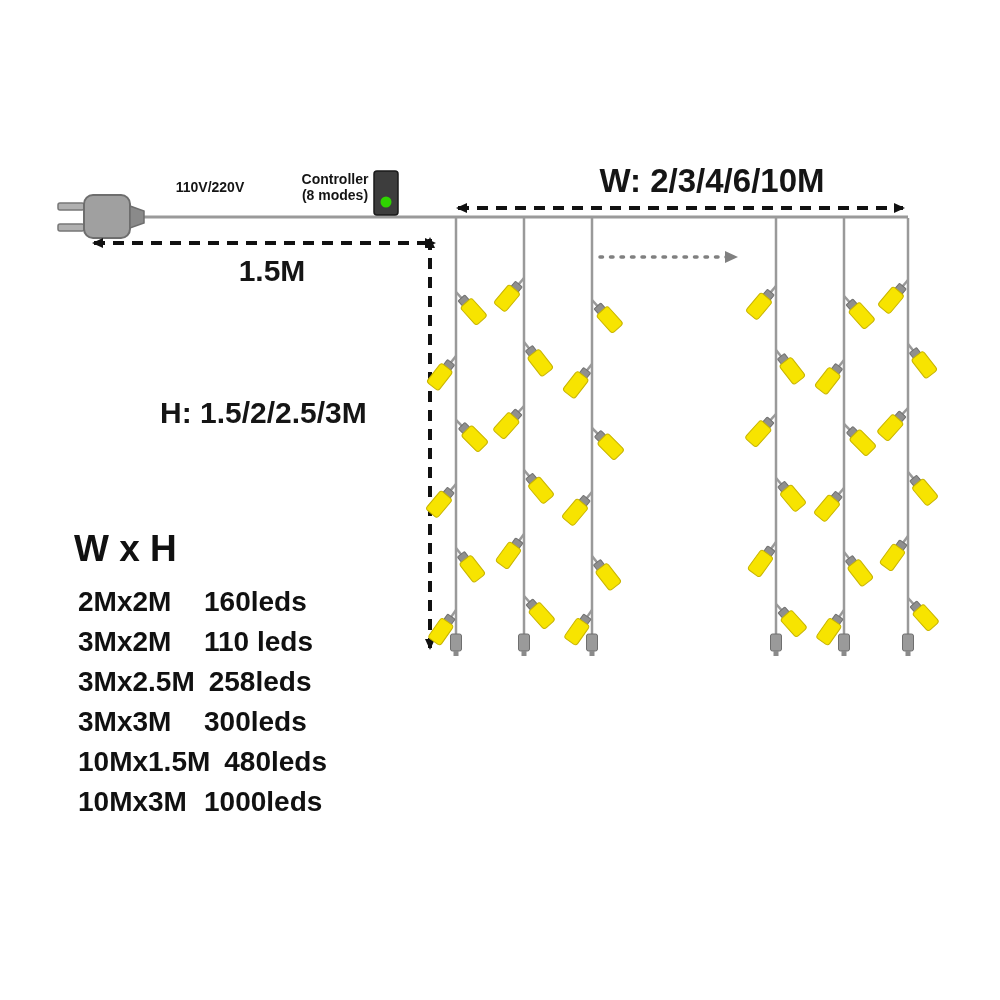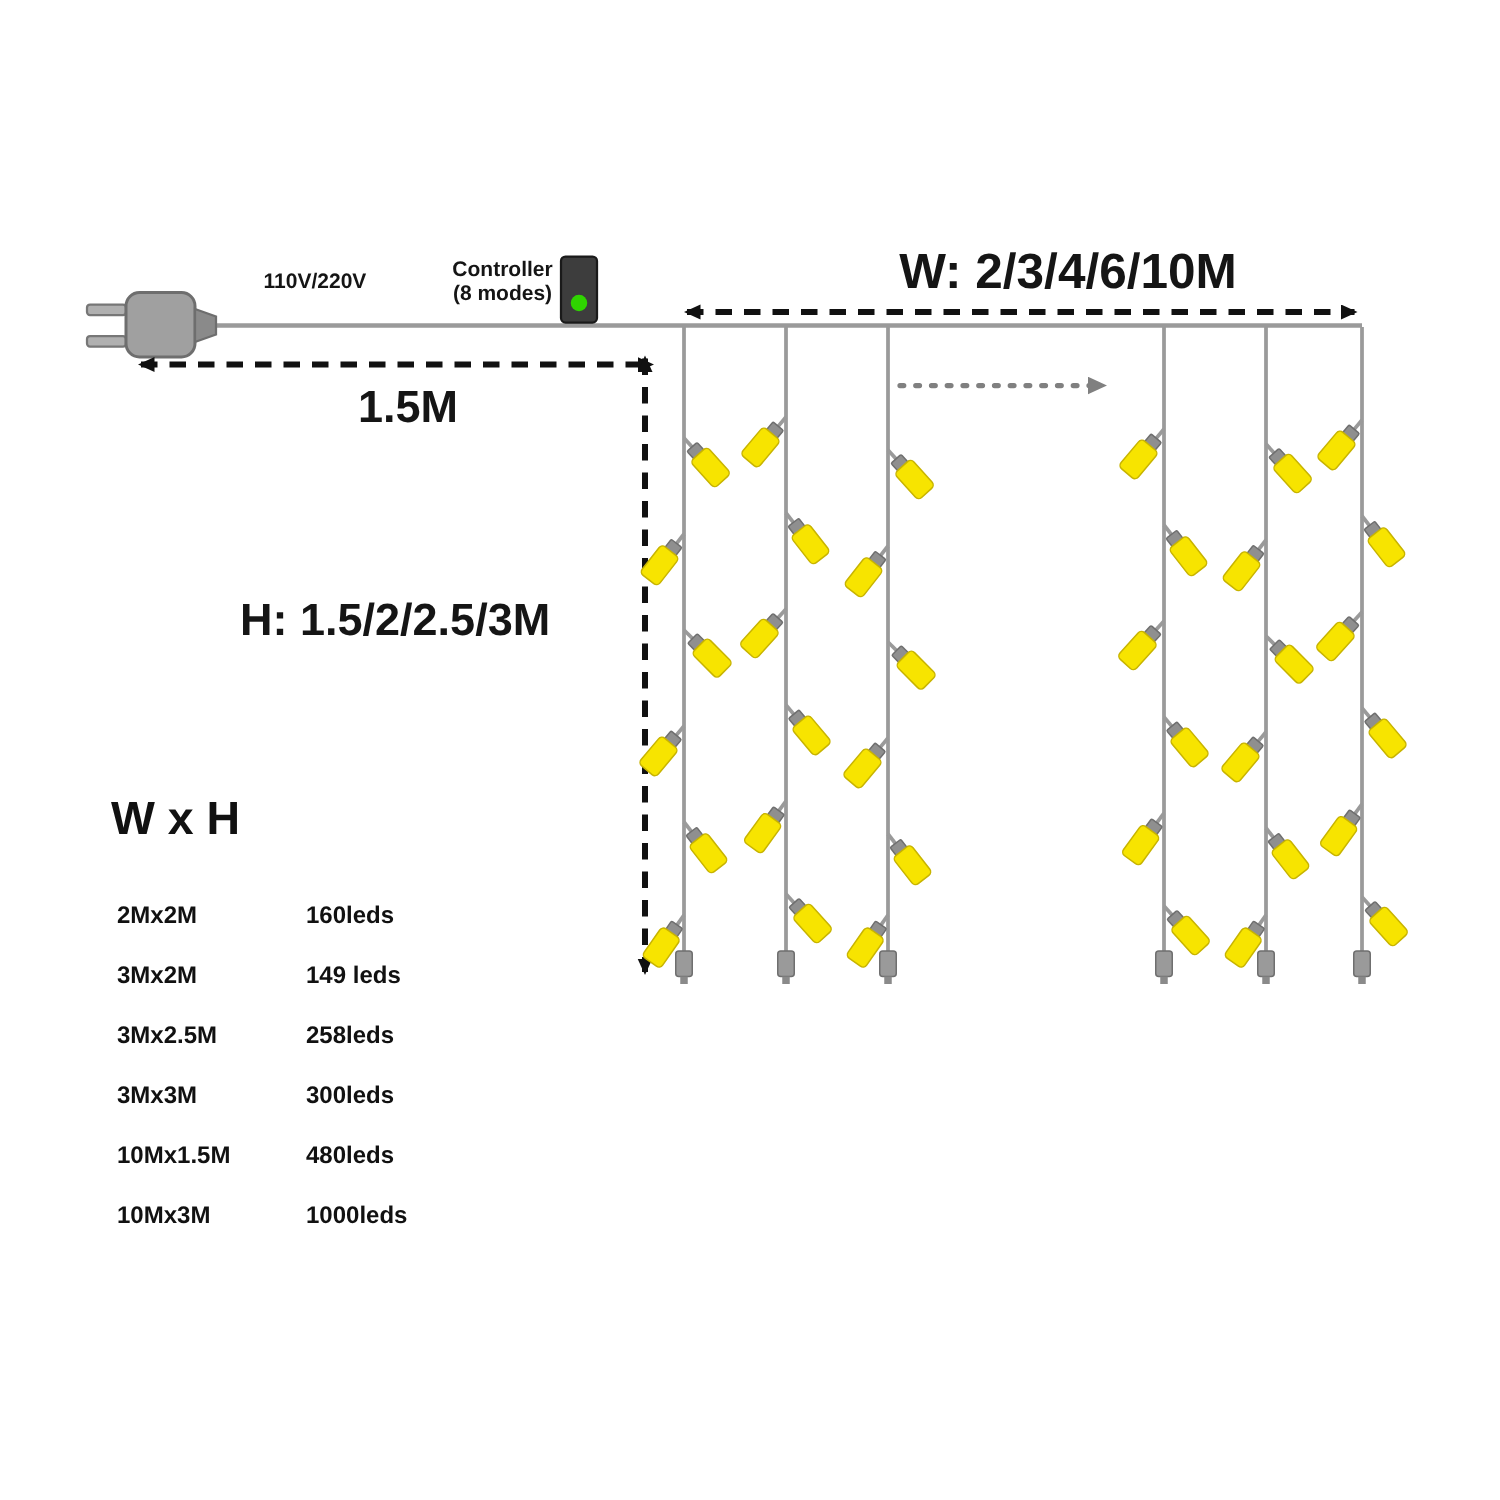--- a/index.html
+++ b/index.html
@@ -22,27 +22,27 @@
   .mid-label   { font-size: 30px; }
 
   #spec-table {
     position: absolute;
     left: 72px;
     top: 528px;
     color: #111111;
     font-weight: bold;
   }
   #spec-heading {
-    font-size: 31px;
+    font-size: 37px;
     margin: 0 0 16px 2px;
   }
   .spec-row {
     display: flex;
-    align-items: flex-end;
-    font-size: 16px;
+    align-items: flex-start;
+    font-size: 28px;
     height: 40px;
     padding-left: 6px;
   }
   .spec-row .size { min-width: 112px; margin-right: 14px; white-space: nowrap; }
   .spec-row .leds { white-space: nowrap; }
 </style>
 </head>
 <body>
 
 <div id="canvas">
@@ -314,21 +314,21 @@
 
   <div id="spec-table">
     <div id="spec-heading">W x H</div>
 
     <div class="spec-row">
       <span class="size">2Mx2M</span>
       <span class="leds">160leds</span>
     </div>
     <div class="spec-row">
       <span class="size">3Mx2M</span>
-      <span class="leds">149 leds</span>
+      <span class="leds">110 leds</span>
     </div>
     <div class="spec-row">
       <span class="size">3Mx2.5M</span>
       <span class="leds">258leds</span>
     </div>
     <div class="spec-row">
       <span class="size">3Mx3M</span>
       <span class="leds">300leds</span>
     </div>
     <div class="spec-row">

